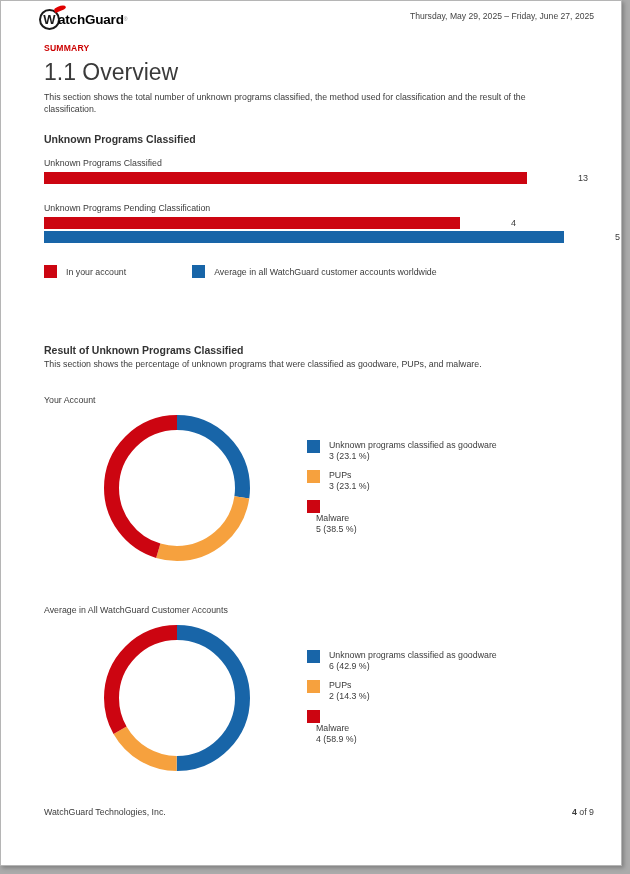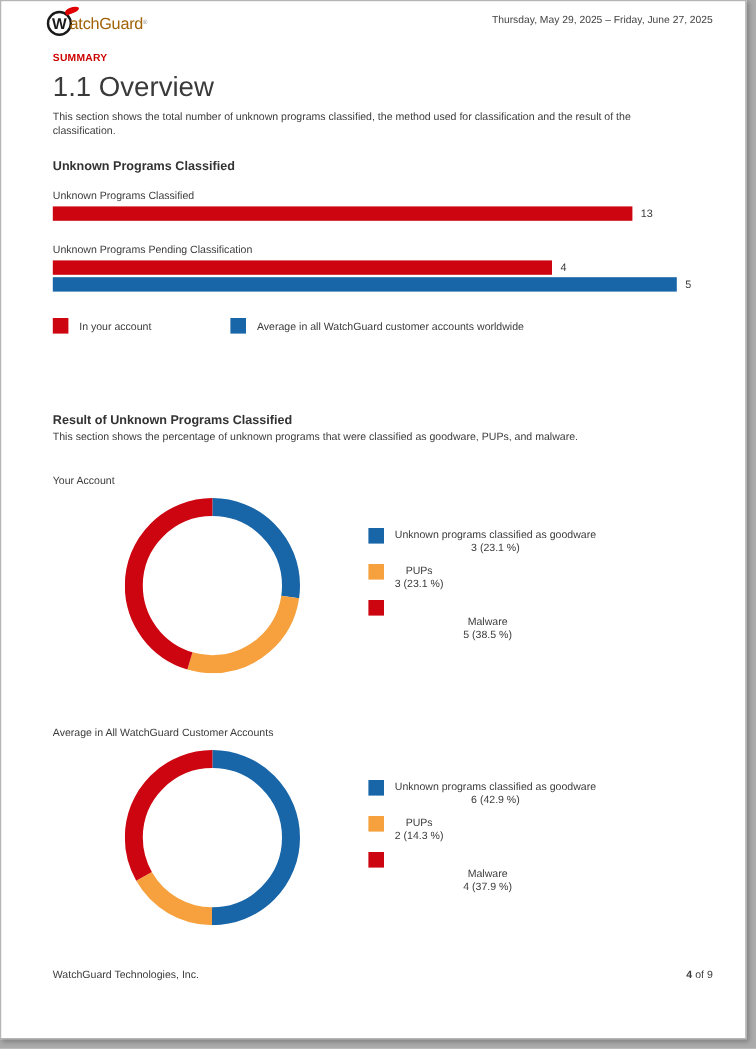--- a/index.html
+++ b/index.html
@@ -40,21 +40,21 @@
   }
   .logo-swoosh {
     position: absolute;
     left: 15px; top: 0px;
     width: 12px; height: 5px;
     background: #e00000;
     border-radius: 60% 90% 60% 10%;
     transform: rotate(-22deg);
   }
   .logo-text {
-    font-size: 13.5px; font-weight: 400; color: #a16207;
+    font-size: 13.5px; font-weight: 700; color: #000000;
     letter-spacing: -0.2px; margin-left: -2px; margin-top: 3px;
   }
   .logo-reg { font-size: 5px; color: #8a8a8a; vertical-align: super; margin-top: 1px; }
   .date-range { font-size: 8.6px; color: #444; padding-top: 5px; }
 
   
   .eyebrow {
     margin: 13px 43px 0;
     color: #cc0000; font-weight: bold; font-size: 8.6px; letter-spacing: 0.2px;
   }
@@ -69,40 +69,40 @@
   }
   h2 {
     margin: 18px 43px 0;
     font-size: 10.5px; font-weight: bold; color: #333; line-height: 12px;
   }
   h2 + .body-text { margin-top: 3px; }
   .chart-label { margin: 13px 43px 0; font-size: 8.8px; color: #3b3b3b; line-height: 11px; }
 
   
   .bars { margin: 3px 0 0 43px; }
-  .bar-row { display: flex; align-items: center; margin-bottom: 2px; }
+  .bar-row { display: flex; align-items: center; margin-bottom: 2px; gap: 44px; }
   .bar { height: 12px; }
   .bar-value { font-size: 9px; color: #3b3b3b; margin-left: 7px; }
   .chart-label.second { margin-top: 19px; }
 
   .bar-legend { display: flex; margin: 22px 0 0 43px; }
   .bar-legend .legend-item { display: flex; align-items: center; margin-right: 66px; }
   .legend-swatch { width: 13px; height: 13px; flex: 0 0 13px; }
   .bar-legend .legend-label { font-size: 8.8px; margin-left: 9px; }
 
   
   .result-heading { margin-top: 66px; }
   .donut-title { margin-top: 24px; }
   .donut-title.second { margin-top: 44px; }
   .donut-row { display: flex; align-items: center; margin: 9px 0 0 43px; height: 146px; }
   .donut-svg { width: 146px; height: 146px; margin-left: 60px; flex: 0 0 146px; }
   .donut-legend { margin-left: 57px; }
   .donut-legend .legend-item { display: flex; margin-bottom: 8px; }
   .donut-legend .legend-item:last-child { margin-bottom: 0; flex-direction: column; }
-  .donut-legend .legend-text { margin-left: 9px; text-align: center; }
+  .donut-legend .legend-text { margin-left: 9px; }
   .donut-legend .legend-label { font-size: 8.8px; line-height: 11px; }
   .donut-legend .legend-value { font-size: 8.8px; line-height: 11px; }
 
   
   .page-footer {
     display: flex; justify-content: space-between;
     margin: 36px 27px 0 43px;
     font-size: 8.8px; color: #3b3b3b; gap: 44px;
   }
   .page-num b { font-weight: bold; }
@@ -218,21 +218,21 @@
             <span class="legend-swatch" style="background: rgb(246, 161, 62);"></span>
             <div class="legend-text">
               <div class="legend-label">PUPs</div>
               <div class="legend-value">2 (14.3 %)</div>
             </div>
           </div>
           <div class="legend-item">
             <span class="legend-swatch" style="background: rgb(204, 5, 17);"></span>
             <div class="legend-text">
               <div class="legend-label">Malware</div>
-              <div class="legend-value">4 (37.9 %)</div>
+              <div class="legend-value">4 (58.9 %)</div>
             </div>
           </div>
         </div>
     </div>
   </section>
 
   <div class="page-footer">
     <span>WatchGuard Technologies, Inc.</span>
     <span class="page-num"><b>4</b><span> of 9</span></span>
   </div>

